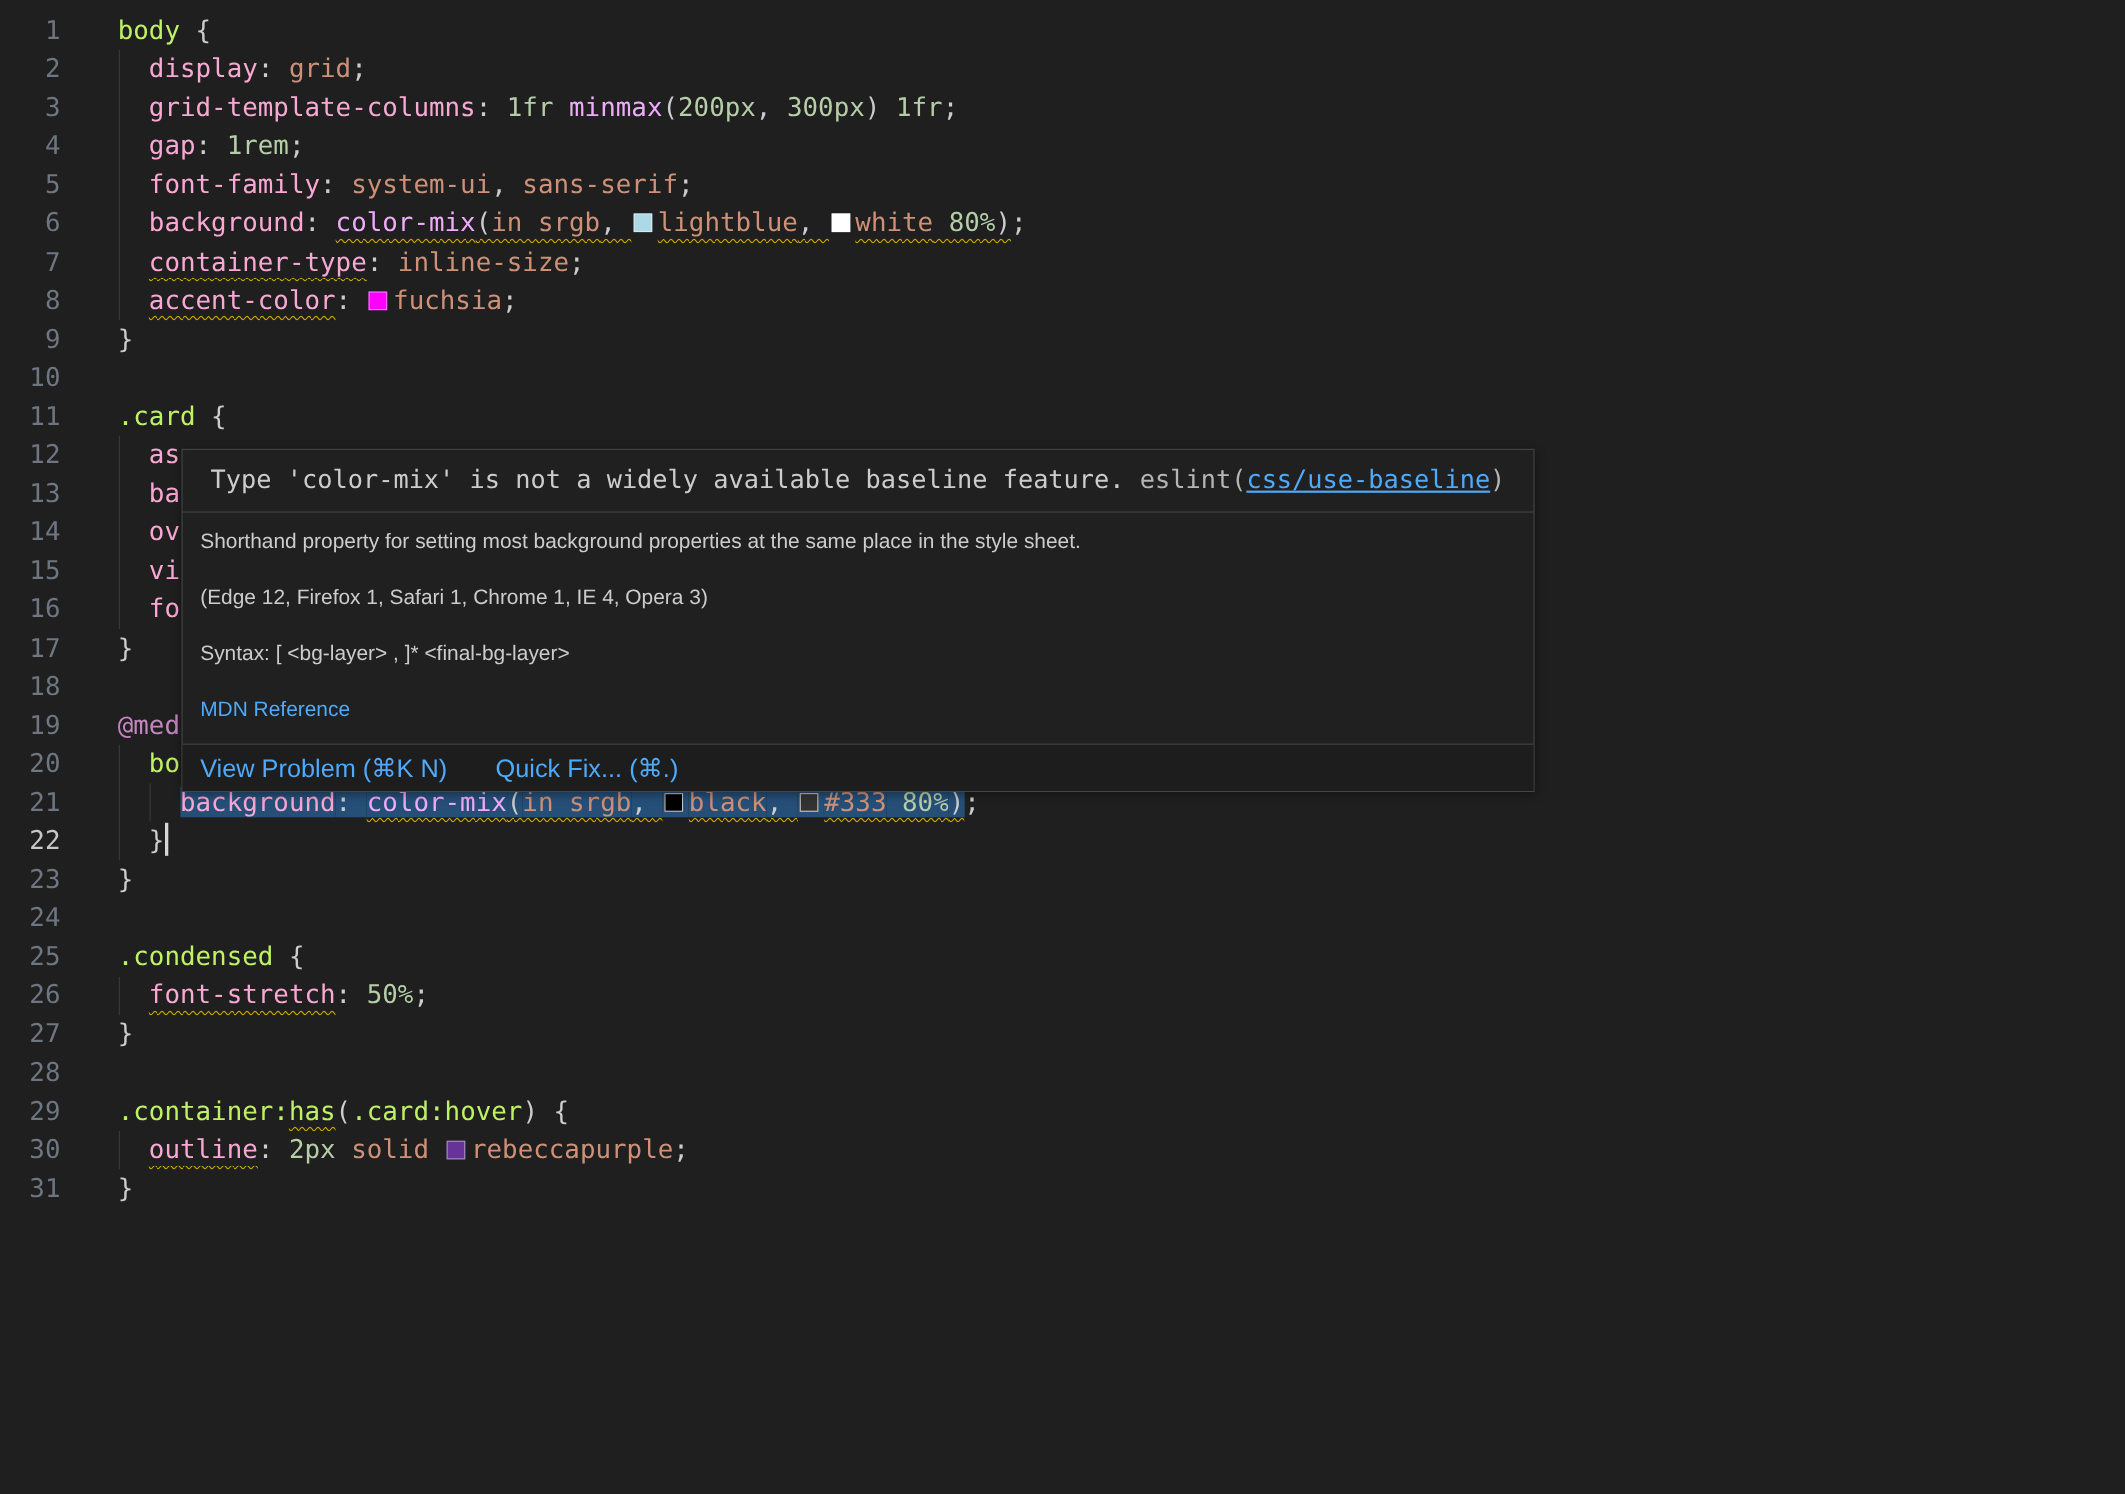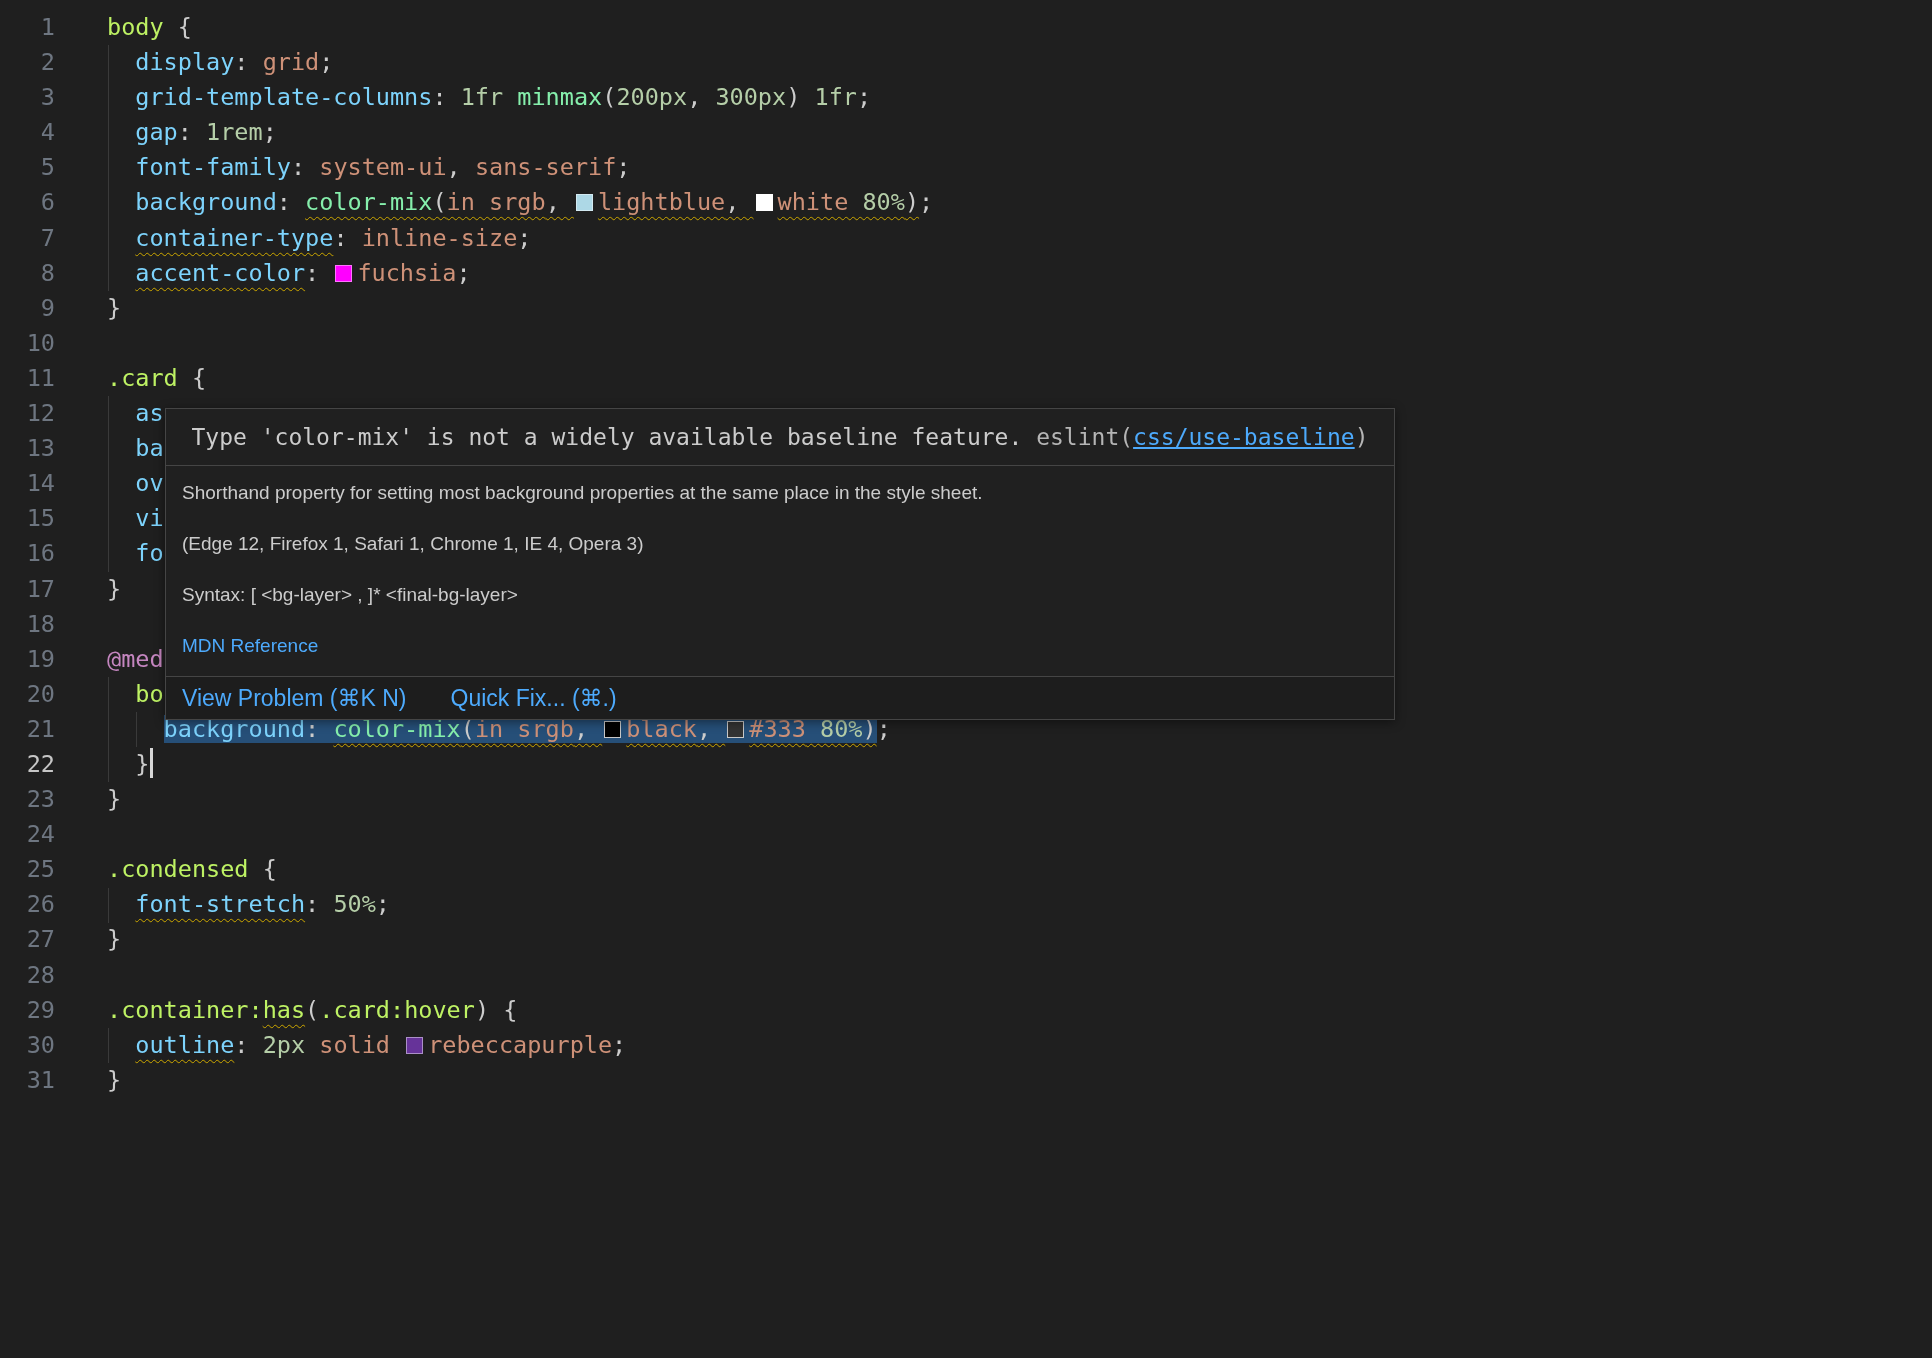--- a/index.html
+++ b/index.html
@@ -10,24 +10,24 @@
     font-size:23.5px; color:#cccccc;
   }
   #guides { position:absolute; inset:0; z-index:0; pointer-events:none; }
   .guide { position:absolute; width:1px; background:#3a3a3a; }
   #lines { position:absolute; top:10px; left:0; right:0; z-index:1; }
   .line { height:35.1px; line-height:35.1px; white-space:pre; display:flex; }
   .ln { flex:none; width:55px; text-align:right; color:#6e7681; user-select:none; }
   .ln.active { color:#c6c6c6;text-align:right; }
   .code { flex:none; margin-left:52px; white-space:pre; }
   .tk-selector { color:#bef264; }
-  .tk-prop     { color:#7dd3fc; }
+  .tk-prop     { color:#f9a8d4; }
   .tk-value    { color:#ce9178; }
   .tk-number   { color:#b5cea8; }
-  .tk-func     { color:#86efac;margin-top:30px; }
+  .tk-func     { color:#f0abfc;margin-top:30px; }
   .tk-punct    { color:#cccccc; }
   .tk-atrule   { color:#c586c0; }
   .sq {
     text-decoration:underline; text-decoration-style:wavy;
     text-decoration-color:#cca700; text-decoration-thickness:1.3px;
     text-underline-offset:6px; text-decoration-skip-ink:none;
   }
   .selbg { background:#264f78; }
   .swatch {
     display:inline-block; width:17px; height:17px;

